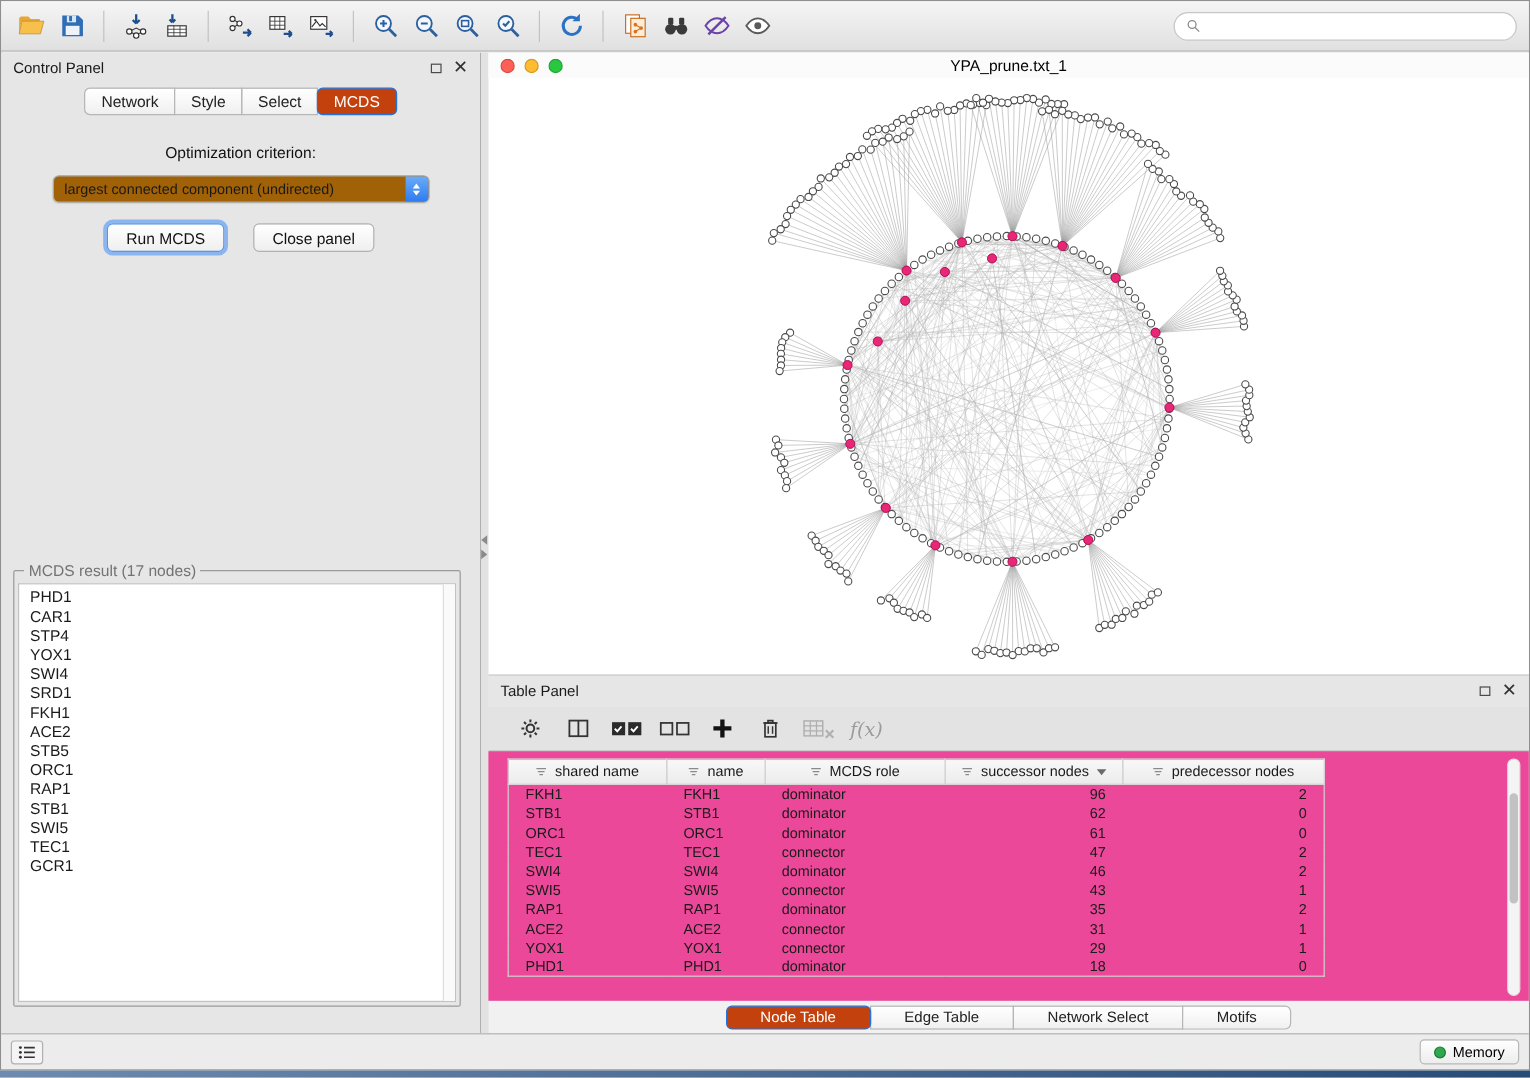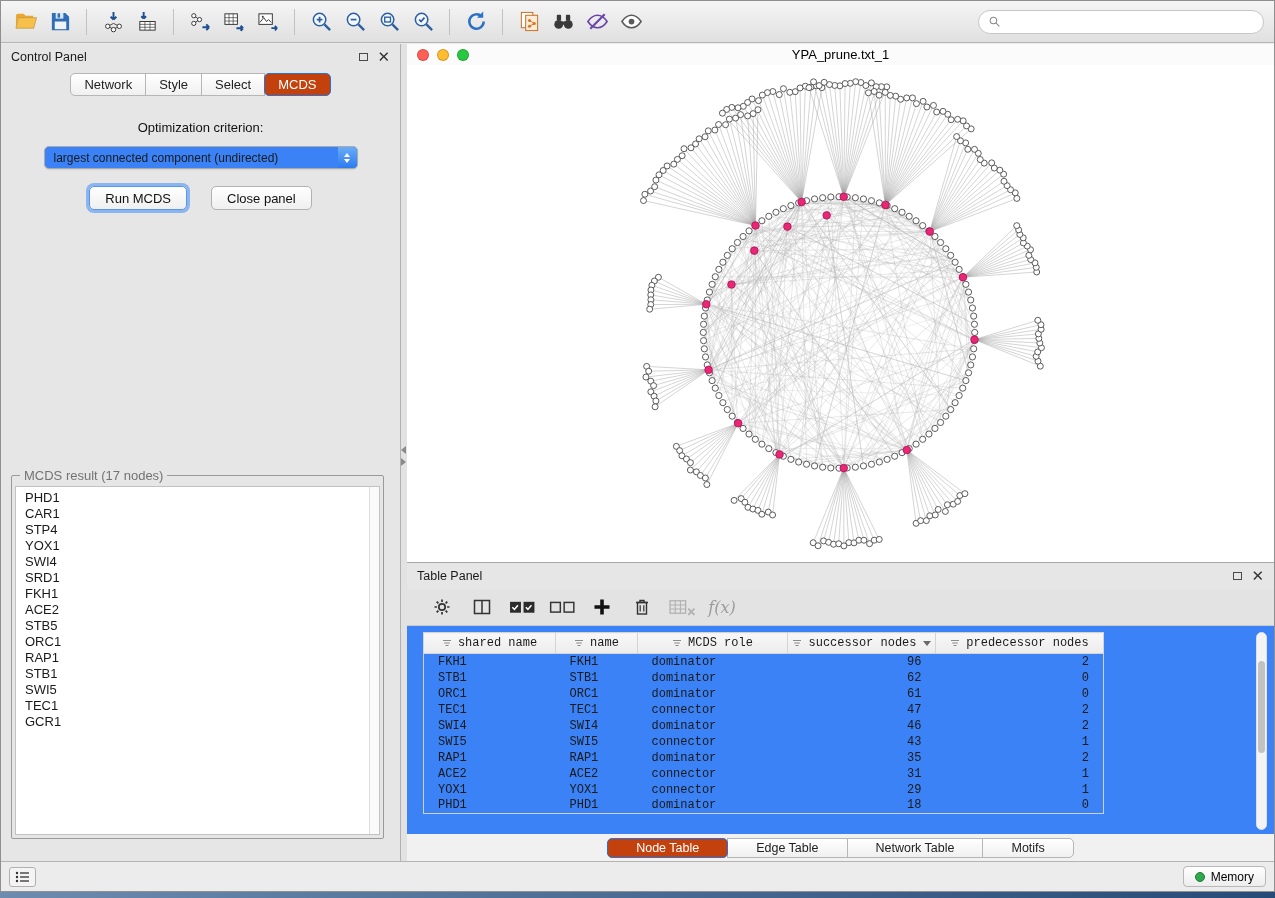--- a/index.html
+++ b/index.html
@@ -35,21 +35,21 @@
   .close-ic { font-size:15px; font-weight:700; color:#333; line-height:10px; }
   .cp-tabs { display:flex; justify-content:center; margin-top:3px; }
   .seg { display:inline-flex; }
   .seg .tab { padding:3px 13px; font-size:13px; background:linear-gradient(#ffffff,#f0f0f0);
               border:1px solid #b6b6b6; margin-left:-1px; color:#222; cursor:default; }
   .seg .tab:first-child { border-radius:5px 0 0 5px; margin-left:0; }
   .seg .tab:last-child { border-radius:0 5px 5px 0; }
   .seg .tab.active { background:#c2410c; color:#fff; border-color:#2273de; border-radius:5px;
                      position:relative; z-index:2; }
   .opt-label { text-align:center; margin-top:24px; font-size:13px; color:#111; }
-  .dropdown { width:314px; height:23px; margin:11px auto 14px; background:#3b82f6; border:1px solid #ababab;
+  .dropdown { width:314px; height:23px; margin:11px auto 14px; background:#a16207; border:1px solid #ababab;
               border-radius:5px; position:relative; display:flex; align-items:center;
               padding:0 24px 0 9px; font-size:12px; box-shadow:0 1px 1px rgba(0,0,0,.08); }
   .dd-cap { position:absolute; right:0; top:0; bottom:0; width:19px;
             background:linear-gradient(#6aabf8,#2d7bf0); border-radius:0 4px 4px 0;
             display:flex; flex-direction:column; align-items:center; justify-content:center; gap:2px; }
   .tri-up { width:0; height:0; border-left:3.5px solid transparent; border-right:3.5px solid transparent;
             border-bottom:4.5px solid #fff; }
   .tri-down { width:0; height:0; border-left:3.5px solid transparent; border-right:3.5px solid transparent;
               border-top:4.5px solid #fff; }
   .btn-row { display:flex; justify-content:center; gap:24px; margin-top:17px; }
@@ -85,21 +85,21 @@
 
   
   .tpanel { flex:1; display:flex; flex-direction:column; background:#e6e6e6; min-height:0; }
   .tp-toolbar { height:37px; background:#e3e3e3; border-bottom:1px solid #cacaca; display:flex;
                 align-items:center; padding-left:20px; gap:10px; }
   .tpi { width:30px; height:28px; border:none; background:transparent; display:flex;
          align-items:center; justify-content:center; border-radius:4px; }
   .tpi svg { width:20px; height:20px; }
   .tpi.wide svg { width:27px; height:18px; }
   .fx { font-family:"DejaVu Serif",serif; font-style:italic; font-size:16px; color:#9b9b9b; }
-  .tp-body { flex:1; background:#3b82f6; position:relative; overflow:hidden;font-family:Liberation Mono, monospace; }
+  .tp-body { flex:1; background:#ec4899; position:relative; overflow:hidden; }
   table.ntable { border-collapse:collapse; position:absolute; left:16px; top:6px;
                  border:1px solid #cfcfcf; table-layout:fixed; }
   .ntable th { background:linear-gradient(#f8f8f8,#ececec); border:1px solid #d4d4d4; height:21px;
                font-weight:400; font-size:12px; padding:0 4px; }
   .th-inner { display:flex; align-items:center; justify-content:center; gap:6px; }
   .ntable td { height:16px; font-size:12px; padding:0 4px 0 14px; white-space:nowrap;
                overflow:hidden; }
   .ntable td.num { text-align:right; padding:0 14px 0 4px; }
   .caret-down { width:0; height:0; border-left:4px solid transparent; border-right:4px solid transparent;
                 border-top:5px solid #6a6a6a; }
@@ -1414,21 +1414,21 @@
                 </tbody>
             </table>
             <div class="tscroll">
                 <div class="tthumb"></div>
               </div>
           </div>
           <div class="tp-tabs">
             <div class="seg">
               <div class="tab active">Node Table</div>
               <div class="tab">Edge Table</div>
-              <div class="tab">Network Table</div>
+              <div class="tab">Network Select</div>
               <div class="tab">Motifs</div>
             </div>
           </div>
         </div>
       </div>
     </div>
 
     <div class="statusbar">
       <button class="sb-left-btn">
           <span style="display:flex;">

